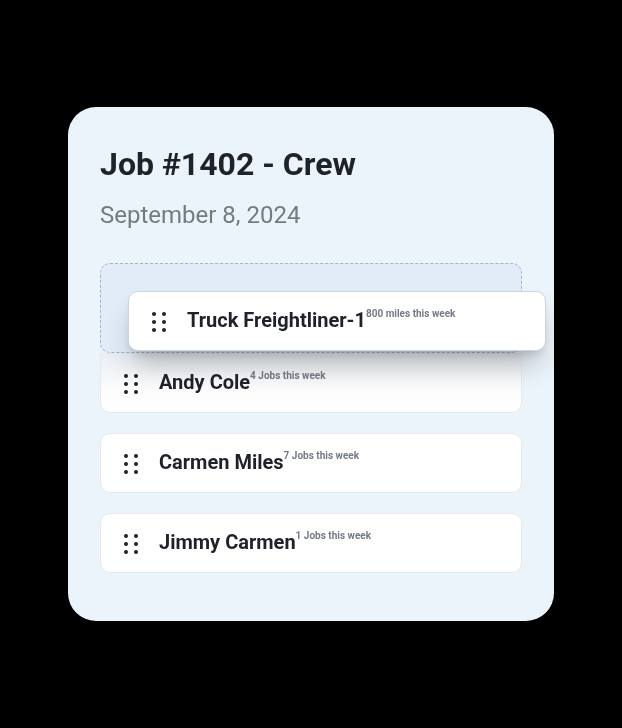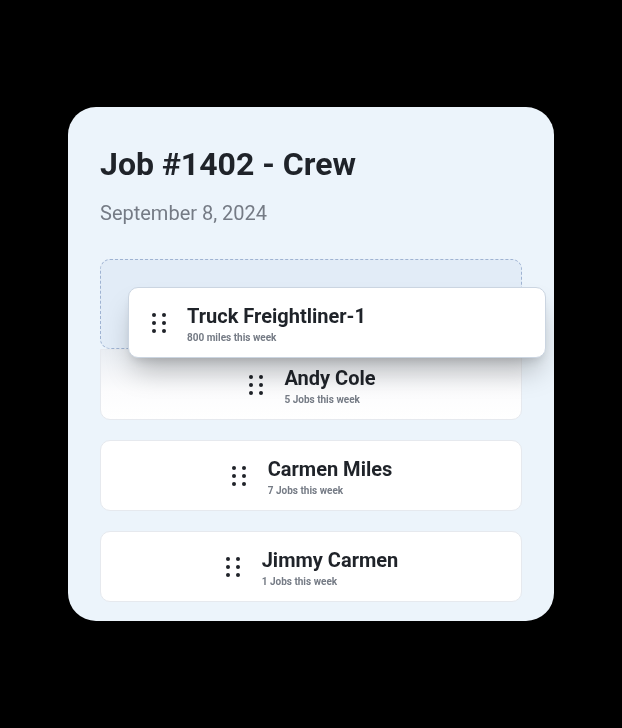--- a/index.html
+++ b/index.html
@@ -24,21 +24,21 @@
       padding: 38px 32px 32px 32px;
       position: relative;
     }
     .title {
       font-size: 32px;
       font-weight: 700;
       color: #1f2329;
       margin-bottom: 18px;
     }
     .date {
-      font-size: 20px;
+      font-size: 24px;
       color: #757b85;
       margin-bottom: 34px;
     }
     .list {
       position: relative;
     }
     .dropzone {
       border: 1.5px dashed #9fb3d2;
       border-radius: 10px;
       height: 90px;
@@ -59,21 +59,20 @@
       box-shadow: 0 18px 28px -6px rgba(0,0,0,0.25), 0 6px 10px -4px rgba(0,0,0,0.12);
       z-index: 10;
     }
     .list-item {
       background: #fff;
       border: 1px solid #e6e9ee;
       border-radius: 10px;
       padding: 16px 20px 14px 20px;
       display: flex;
       align-items: center;
-      justify-content: center;
     }
     .list-item.second {
       margin-top: 0;
       border-top-left-radius: 0;
       border-top-right-radius: 0;
       background: linear-gradient(to bottom, #e9edf2 0%, #fcfcfd 60%, #ffffff 100%);
     }
     .list-item + .list-item {
       margin-top: 20px;
     }
@@ -89,21 +88,21 @@
       justify-content: center;
     }
     .drag-handle span {
       width: 4px;
       height: 4px;
       background: #1f2329;
       border-radius: 50%;
     }
     .item-content {
       display: flex;
-      flex-direction: column;
+      flex-direction: row;
     }
     .item-name {
       font-size: 20px;
       font-weight: 700;
       color: #1f2329;
       margin-bottom: 4px;
     }
     .item-sub {
       font-size: 10px;
       color: #757b85;
@@ -141,21 +140,21 @@
       <div class="drag-handle">
         <span></span>
           <span></span>
           <span></span>
           <span></span>
           <span></span>
           <span></span>
       </div>
       <div class="item-content">
         <div class="item-name">Andy Cole</div>
-        <div class="item-sub">5 Jobs this week</div>
+        <div class="item-sub">4 Jobs this week</div>
       </div>
     </div>
 
     <div class="list-item">
       <div class="drag-handle">
         <span></span>
           <span></span>
           <span></span>
           <span></span>
           <span></span>

